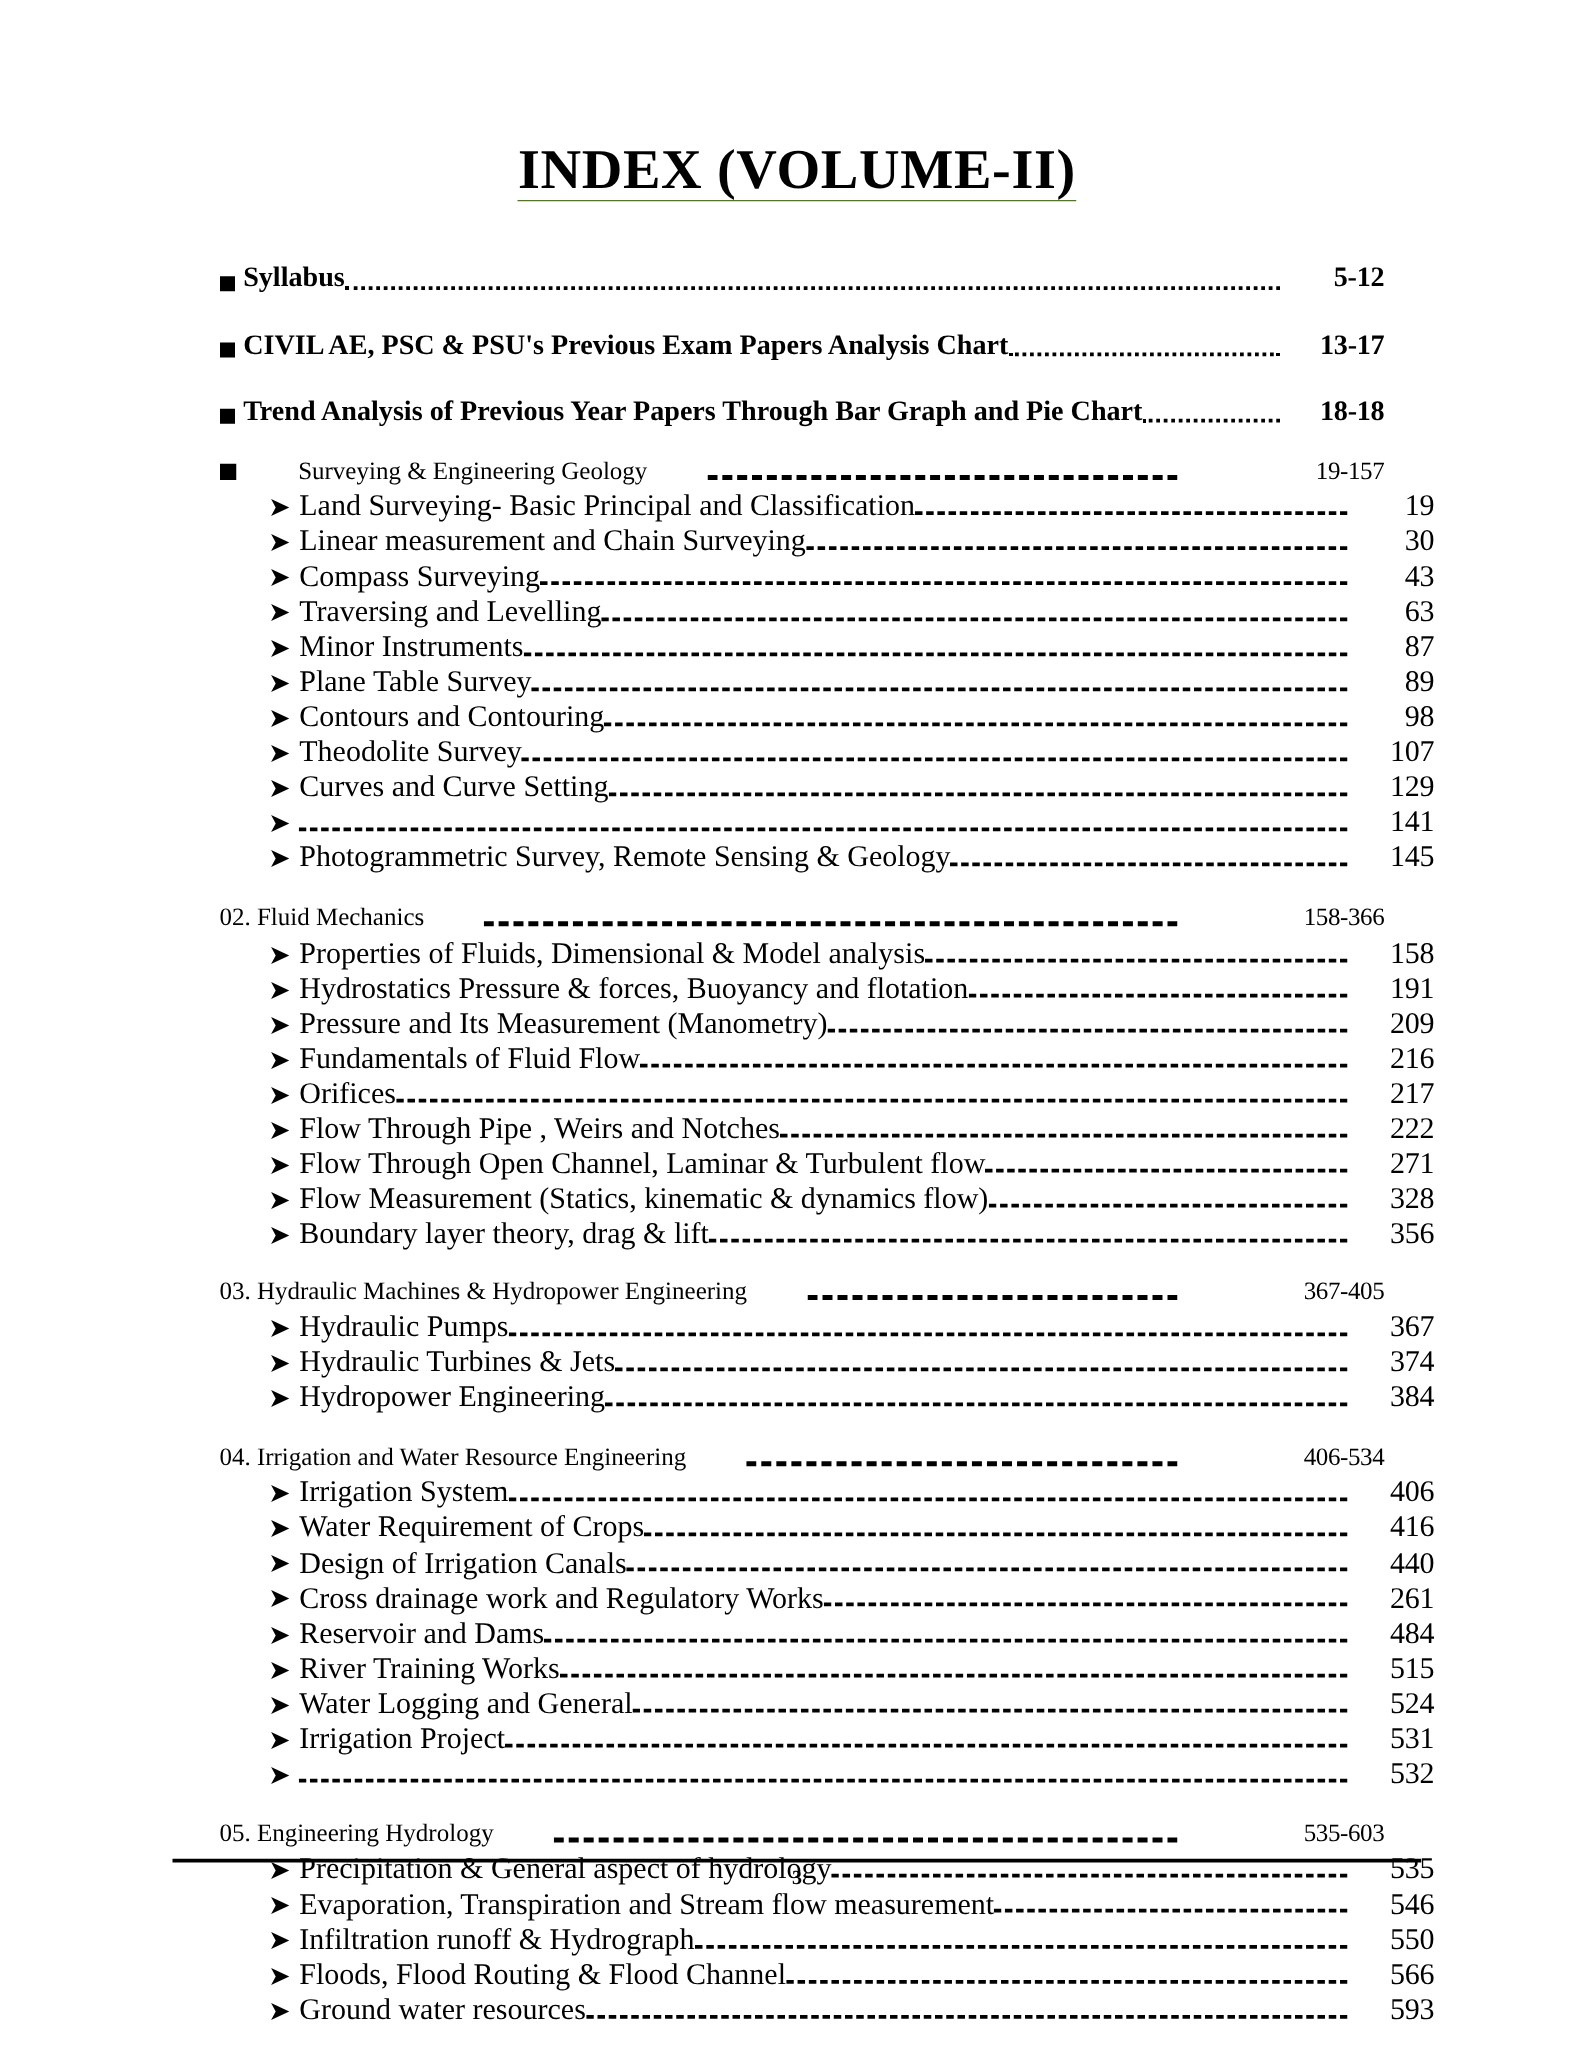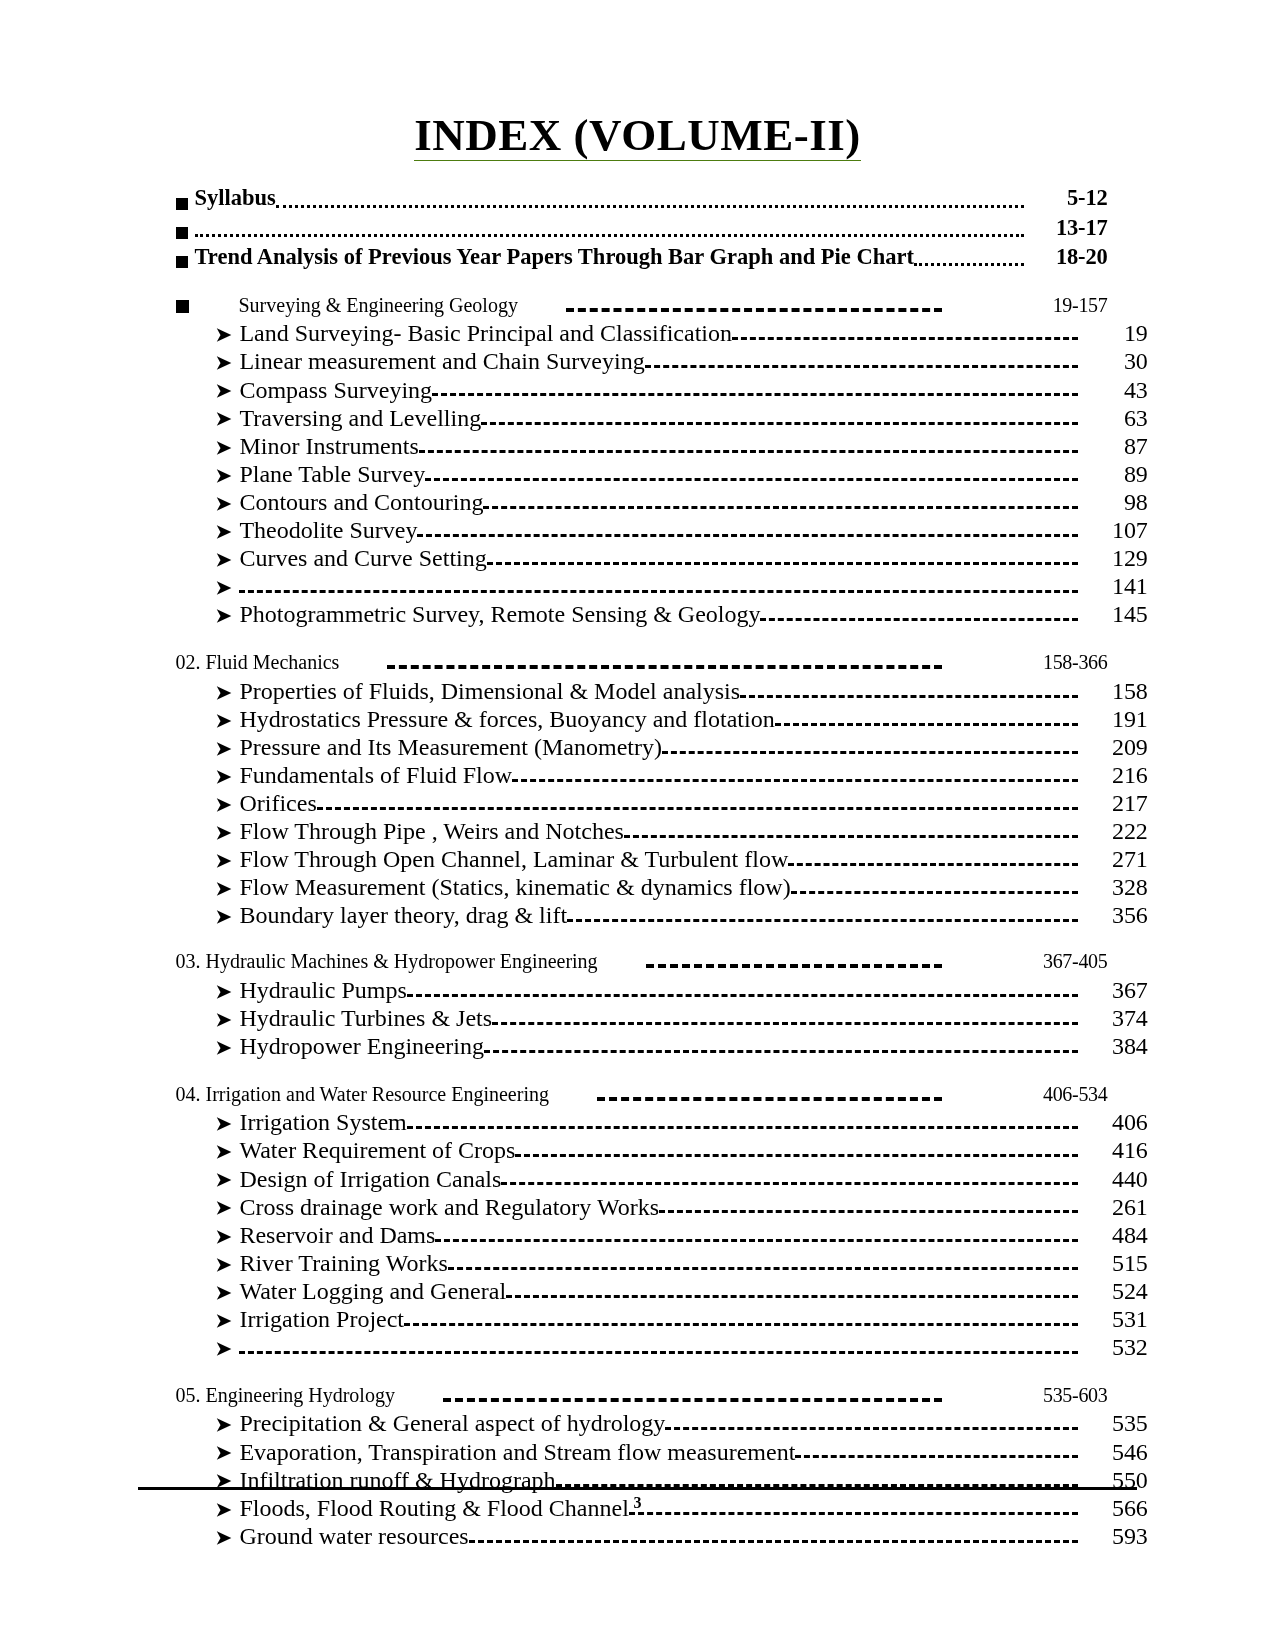--- a/index.html
+++ b/index.html
@@ -94,20 +94,21 @@
     content: "";
     position: absolute;
     left: 0;
     right: 0;
     bottom: 0.22em;
     border-bottom: 3px dotted #000;
   }
   .top-row .pg {
     min-width: 84px;
     letter-spacing: -0.2px;
+    margin-top: 24px;
   }
 
   
   .chapter {
     font-size: 20px;
     font-weight: normal;
     line-height: 1.22;
     margin-top: 22px;
     margin-bottom: 2px;
     gap: 48px;
@@ -188,28 +189,29 @@
 
     <div>
       <div class="row top-row">
         <span class="bullet"><span class="sq"></span></span>
         <span class="label">Syllabus</span>
         <span class="leader dotted-leader"></span>
         <span class="pg">5-12</span>
       </div>
       <div class="row top-row">
         <span class="bullet"><span class="sq"></span></span>
+        <span class="label">CIVIL AE, PSC &amp; PSU's Previous Exam Papers Analysis Chart</span>
         <span class="leader dotted-leader"></span>
         <span class="pg">13-17</span>
       </div>
       <div class="row top-row">
         <span class="bullet"><span class="sq"></span></span>
         <span class="label">Trend Analysis of Previous Year Papers Through Bar Graph and Pie Chart</span>
         <span class="leader dotted-leader"></span>
-        <span class="pg">18-20</span>
+        <span class="pg">18-18</span>
       </div>
     </div>
 
     <div>
       <div class="row chapter">
         <span class="bullet"><span class="sq"></span></span>
         <span class="label">Surveying &amp; Engineering Geology</span>
         <span class="leader dashed-leader bold-leader"></span>
         <span class="pg">19-157</span>
       </div>

